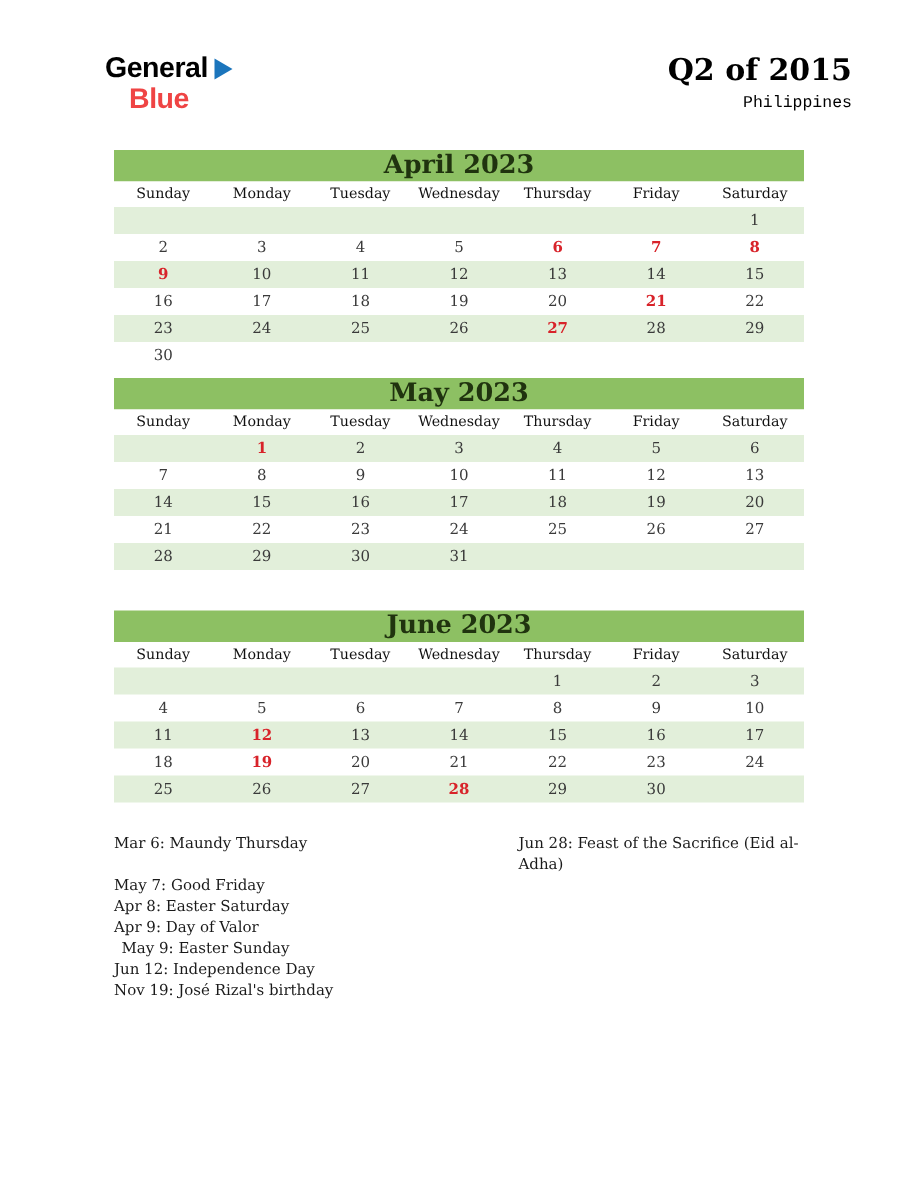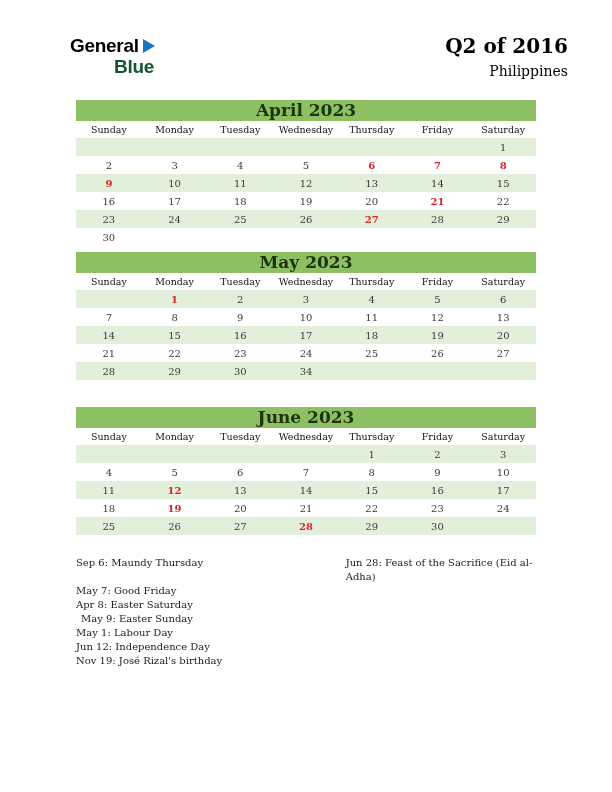--- a/index.html
+++ b/index.html
@@ -37,41 +37,42 @@
     display: inline-block;
     width: 0;
     height: 0;
     border-left: 12px solid #1b75bc;
     border-top: 7px solid transparent;
     border-bottom: 7px solid transparent;
     margin-left: 4px;
   }
   .logo-blue {
     font-size: 19px;
-    color: #14532d;
-    margin-left: 44px;
+    color: #ef4444;
+    margin-left: 16px;
     margin-top: 2px;
     letter-spacing: -0.3px;
   }
 
   
   .title-block {
     position: absolute;
     right: 76px;
     top: 34px;
     text-align: right;
     color: #000000;
   }
   .page-title {
     font-size: 20px;
     font-weight: 700;
   }
   .page-subtitle {
-    font-size: 14px;
+    font-size: 11px;
     margin-top: 5px;
+    font-family: Liberation Mono, monospace;
   }
 
   
   .month-block {
     position: absolute;
     left: 76px;
     width: 460px;
   }
   #month-0 { top: 100px; }
   #month-1 { top: 252px; }
@@ -144,21 +145,21 @@
 
   <div class="logo">
     <div class="logo-line1">
       <span>General</span>
       <span class="logo-triangle"></span>
     </div>
     <div class="logo-blue">Blue</div>
   </div>
 
   <div class="title-block">
-    <div class="page-title">Q2 of 2016</div>
+    <div class="page-title">Q2 of 2015</div>
     <div class="page-subtitle">Philippines</div>
   </div>
 
   <div id="calendars">
       <div class="month-block" id="month-0">
         <div class="month-header">April 2023</div>
         <div class="row day-row">
           <div class="cell day-name">Sunday</div>
           <div class="cell day-name">Monday</div>
           <div class="cell day-name">Tuesday</div>
@@ -266,21 +267,21 @@
           <div class="cell date-cell">23</div>
           <div class="cell date-cell">24</div>
           <div class="cell date-cell">25</div>
           <div class="cell date-cell">26</div>
           <div class="cell date-cell">27</div>
         </div>
         <div class="row week-row shaded">
           <div class="cell date-cell">28</div>
           <div class="cell date-cell">29</div>
           <div class="cell date-cell">30</div>
-          <div class="cell date-cell">34</div>
+          <div class="cell date-cell">31</div>
           <div class="cell date-cell"></div>
           <div class="cell date-cell"></div>
           <div class="cell date-cell"></div>
         </div>
       </div>
       <div class="month-block" id="month-2">
         <div class="month-header">June 2023</div>
         <div class="row day-row">
           <div class="cell day-name">Sunday</div>
           <div class="cell day-name">Monday</div>
@@ -333,40 +334,40 @@
           <div class="cell date-cell holiday">28</div>
           <div class="cell date-cell">29</div>
           <div class="cell date-cell">30</div>
           <div class="cell date-cell"></div>
         </div>
       </div>
     </div>
 
   <div id="holiday-list">
       <div class="hrow">
-        <div class="hcell hleft">Sep 6: Maundy Thursday</div>
+        <div class="hcell hleft">Mar 6: Maundy Thursday</div>
         <div class="hcell hright">Jun 28: Feast of the Sacrifice (Eid al-Adha)</div>
       </div>
       <div class="hrow">
         <div class="hcell hleft">May 7: Good Friday</div>
         <div class="hcell hright"></div>
       </div>
       <div class="hrow">
         <div class="hcell hleft">Apr 8: Easter Saturday</div>
         <div class="hcell hright"></div>
       </div>
       <div class="hrow">
+        <div class="hcell hleft">Apr 9: Day of Valor</div>
+        <div class="hcell hright"></div>
+      </div>
+      <div class="hrow">
         <div class="hcell hleft indent">May 9: Easter Sunday</div>
         <div class="hcell hright"></div>
       </div>
       <div class="hrow">
-        <div class="hcell hleft">May 1: Labour Day</div>
-        <div class="hcell hright"></div>
-      </div>
-      <div class="hrow">
         <div class="hcell hleft">Jun 12: Independence Day</div>
         <div class="hcell hright"></div>
       </div>
       <div class="hrow">
         <div class="hcell hleft">Nov 19: José Rizal's birthday</div>
         <div class="hcell hright"></div>
       </div>
     </div>
 
 </div>

